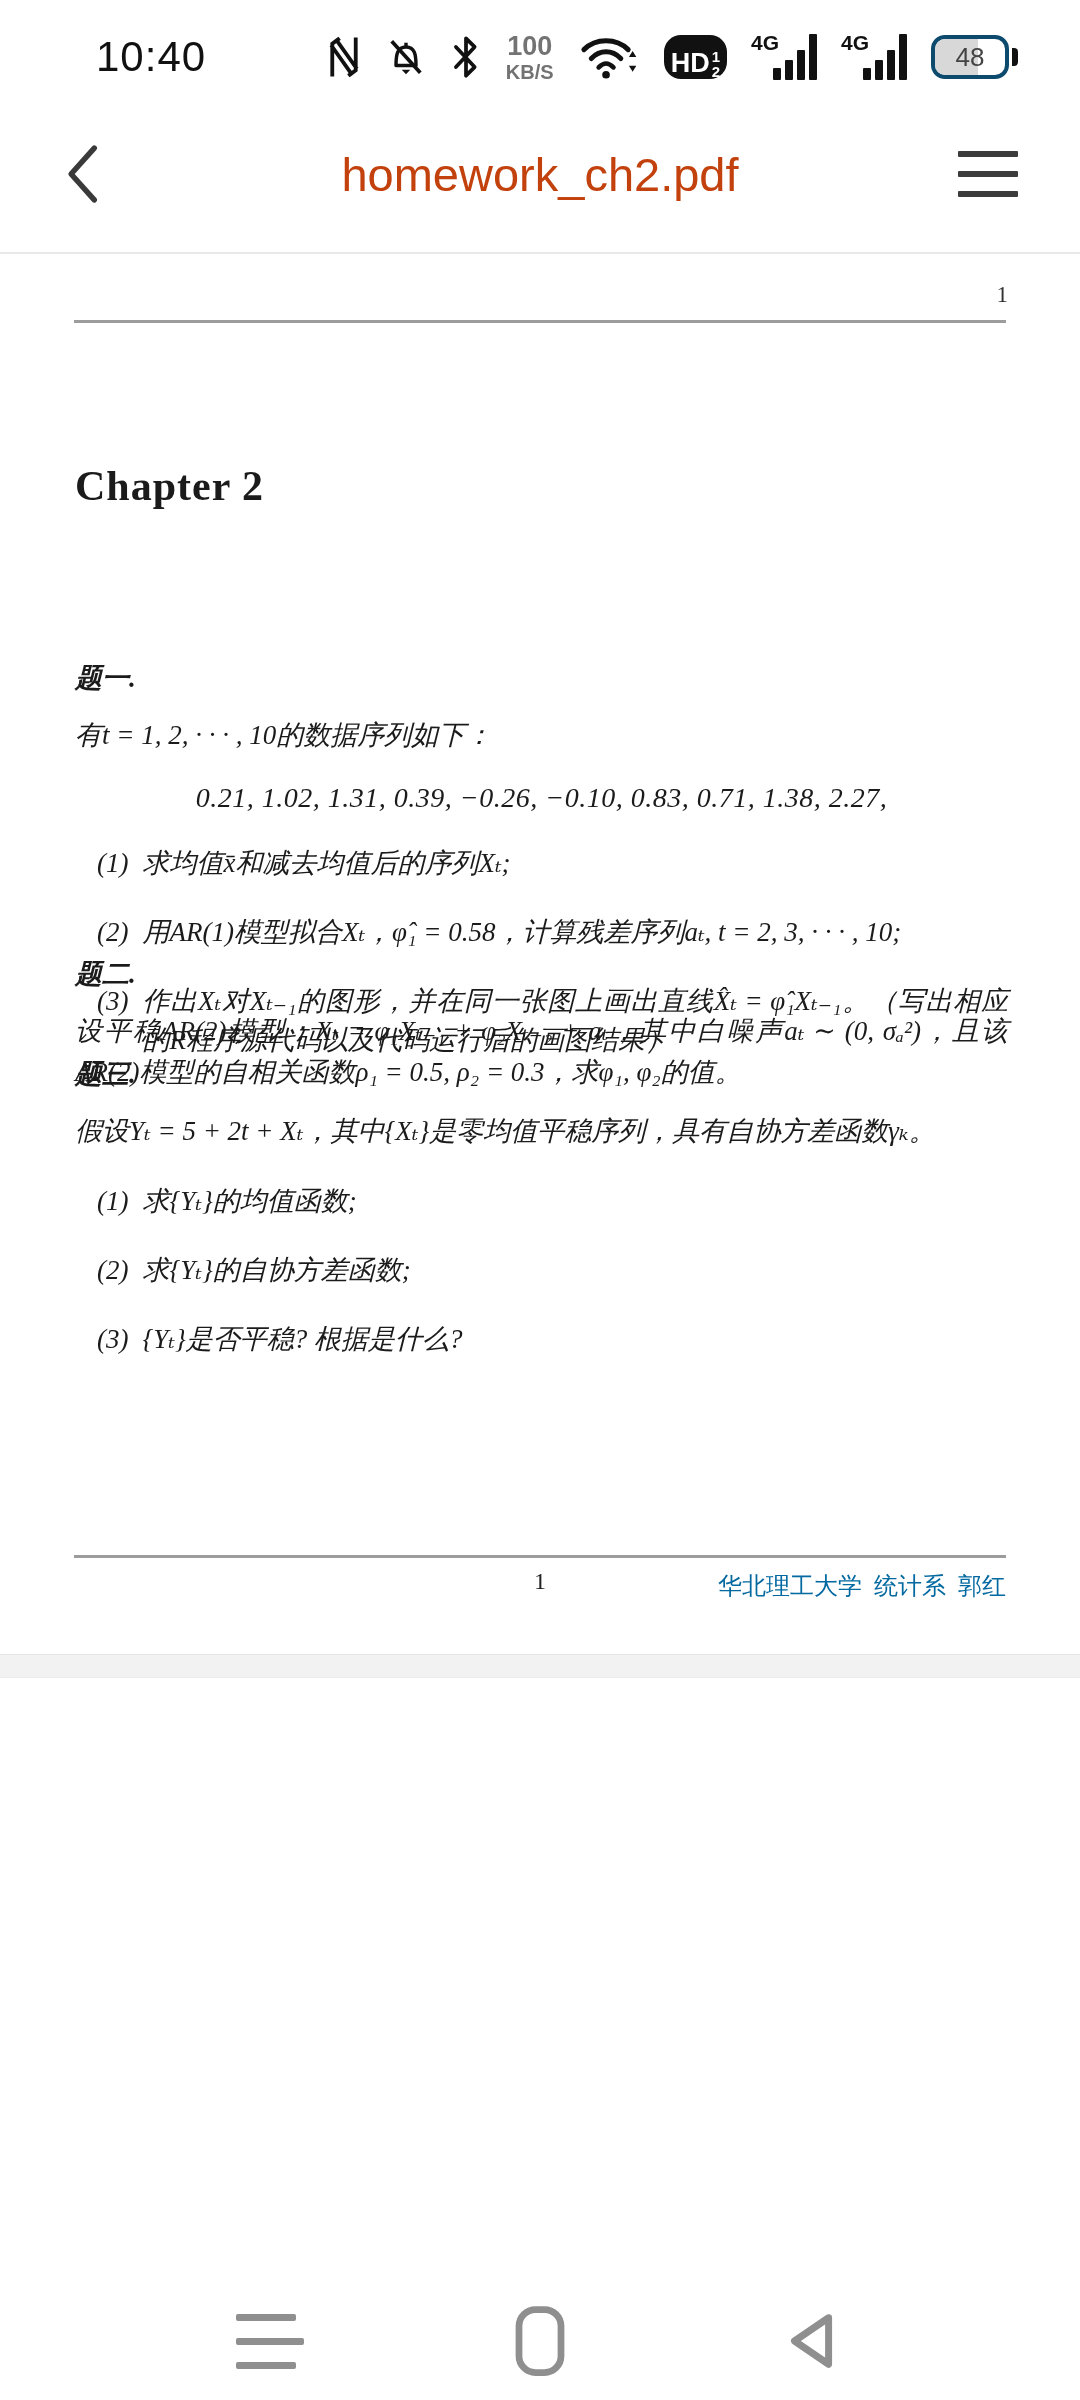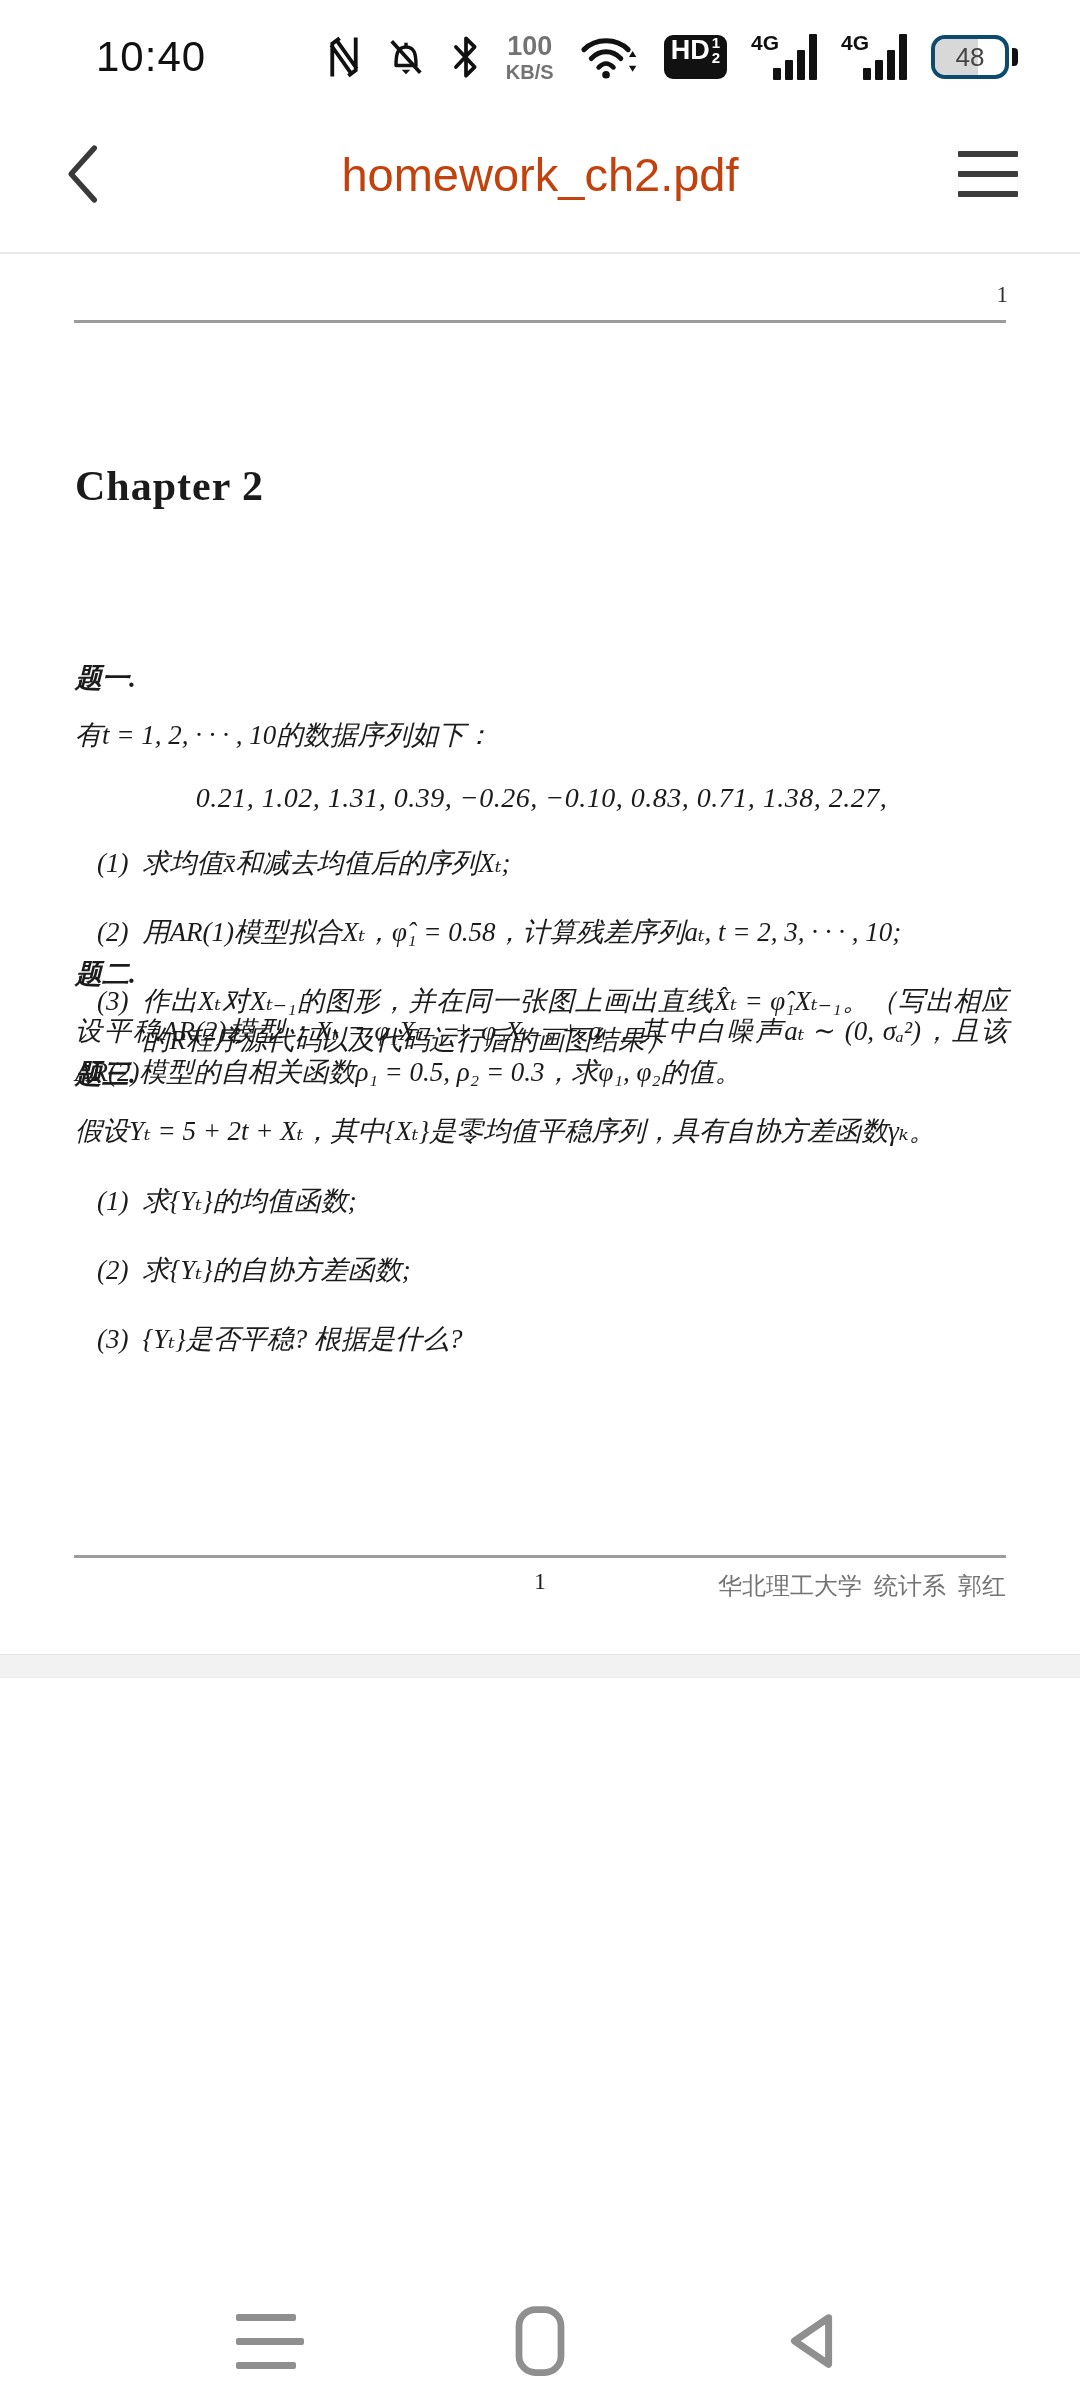--- a/index.html
+++ b/index.html
@@ -15,22 +15,22 @@
     height:96px; display:flex; align-items:center; justify-content:space-between;
     padding:18px 62px 0 96px; background:#ffffff;gap:8px;
   }
   .status-time { font-size:42px; font-weight:400; color:#111; letter-spacing:1px; }
   .status-icons { display:flex; align-items:center; gap:24px; }
   .sicon { display:flex; align-items:center; justify-content:center; }
   .speed { display:flex; flex-direction:column; align-items:center; line-height:1; color:#737373; }
   .speed .spd-val { font-size:27px; font-weight:700; }
   .speed .spd-unit { font-size:20px; font-weight:700; margin-top:2px; }
   .hd-badge {
-    background:#111; color:#fff; border-radius:9px; height:44px; padding:0 7px;
-    display:flex; align-items:flex-start;
+    background:#111; color:#fff; border-radius:17px; height:44px; padding:0 7px;
+    display:flex; align-items:flex-end;
   }
   .hd-badge .hd-txt { font-size:27px; font-weight:800; letter-spacing:0; }
   .hd-frac { display:flex; flex-direction:column; line-height:1; margin-left:2px; }
   .hd-frac span { font-size:15px; font-weight:800; }
   .signal { position:relative; width:66px; height:50px; }
   .signal .sig-label { position:absolute; left:0; top:0; font-size:21px; font-weight:700; color:#111; line-height:1; }
   .signal .bars { position:absolute; right:0; bottom:2px; display:flex; align-items:flex-end; gap:4px; }
   .signal .bars i { display:block; width:8px; background:#111; border-radius:1px; }
   .battery { position:relative; display:flex; align-items:center; }
   .battery .bat-body {
@@ -77,21 +77,21 @@
   .item .inum { flex:0 0 auto; }
   .item .itext { flex:1; text-align:justify; }
 
   .p1 { top:404px; }
   .p2 { top:700px; }
   .p3 { top:800px; }
 
   .page-footer { position:absolute; left:0; right:0; bottom:50px; }
   .footer-row { position:relative; margin:10px 74px 0 74px; height:36px; }
   .footer-num { position:absolute; left:0; right:0; text-align:center; font-size:24px; color:#222; }
-  .footer-credit { position:absolute; right:0; top:2px; font-size:24px; color:#737373; white-space:pre; }
+  .footer-credit { position:absolute; right:0; top:2px; font-size:24px; color:#0369a1; white-space:pre; }
 
   .page-gap { height:24px; background:#f2f2f2; border-top:1px solid #e6e6e6; border-bottom:1px solid #ececec; }
   .pdf-page2 { background:#ffffff; height:700px; }
 
   
   .nav-bar {
     position:absolute; left:0; right:0; bottom:0; height:118px; background:#ffffff;
     display:flex; align-items:center; justify-content:space-between; padding:0 230px;
   }
   .nav-btn { background:none; border:none; cursor:pointer; display:flex; align-items:center; justify-content:center;

